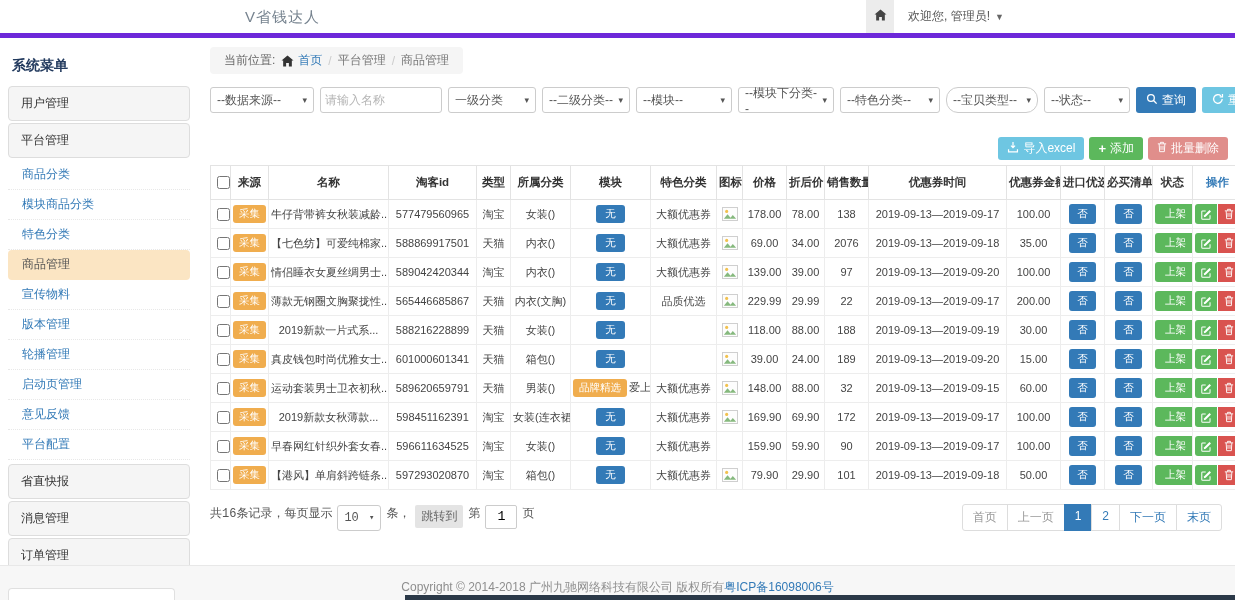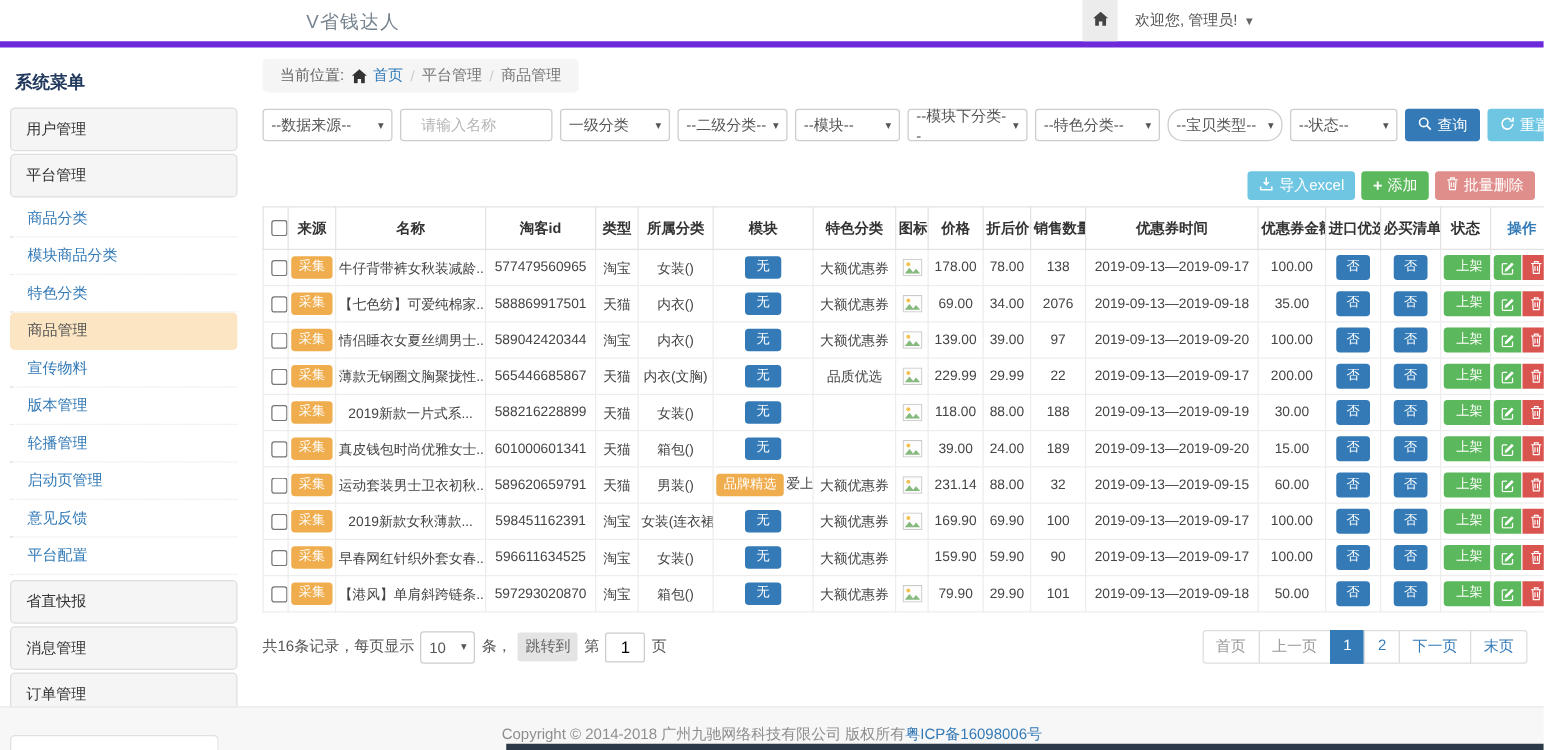--- a/index.html
+++ b/index.html
@@ -25,21 +25,21 @@
   
   .main{position:absolute;left:210px;top:47px;width:1018px;z-index:2;}
   .breadcrumb{display:inline-flex;align-items:center;gap:6px;background:#f5f5f5;border-radius:4px;padding:5px 14px;color:#666;}
   .bc-home{color:#337ab7;cursor:pointer;display:inline-flex;align-items:center;gap:4px;}
   .bc-home-icon{color:#333;display:inline-flex;}
   .bc-sep{color:#ccc;}
   .bc-item{color:#777;}
   .filter-row{display:flex;align-items:center;gap:6px;margin-top:13px;}
   .sel{display:inline-flex;align-items:center;justify-content:space-between;height:26px;border:1px solid #ccc;border-radius:3px;background:#fff;padding:0 6px;color:#555;cursor:pointer;box-sizing:border-box;flex:none;}
   .sel-caret{font-size:9px;color:#555;margin-left:4px;}
-  .f-input{height:26px;border:1px solid #ccc;border-radius:3px;padding:0 16px;box-sizing:border-box;color:#555;font-family:inherit;font-size:12px;flex:none;}
+  .f-input{height:26px;border:1px solid #ccc;border-radius:3px;padding:0 4px;box-sizing:border-box;color:#555;font-family:inherit;font-size:12px;flex:none;}
   .f-input::placeholder{color:#b5b5b5;}
   .btn{display:inline-flex;align-items:center;gap:4px;height:26px;padding:0 10px;border:none;border-radius:3px;color:#fff;font-size:12px;cursor:pointer;font-family:inherit;flex:none;}
   .btn-primary{background:#337ab7;}
   .btn-info{background:#6ec6e2;}
   .toolbar{display:flex;justify-content:flex-end;gap:5px;margin-top:24px;}
   .btn-sm{height:23px;padding:0 9px;}
   .btn-success{background:#5cb85c;}
   .btn-danger{background:#e08e8b;}
   .plus-ic{font-size:13px;font-weight:bold;line-height:1;}
   
@@ -55,21 +55,21 @@
   .pill{display:inline-block;border:none;border-radius:3px;padding:3px 8px;color:#fff;font-size:10.5px;cursor:pointer;font-family:inherit;line-height:1.25;}
   .pill-blue{background:#337ab7;}
   .pill-green{background:#5cb85c;padding:3px 10px;}
   .thumb{display:inline-flex;vertical-align:middle;}
   .op-group{display:inline-flex;}
   .op-btn{width:22px;height:20px;display:inline-flex;align-items:center;justify-content:center;border:none;cursor:pointer;padding:0;}
   .op-edit{background:#5cb85c;border-radius:3px 0 0 3px;}
   .op-del{background:#d9534f;border-radius:0 3px 3px 0;margin-left:1px;}
   
   .pager-row{display:flex;align-items:center;margin-top:14px;color:#555;}
-  .pager-left{display:flex;align-items:center;gap:5px;}
+  .pager-left{display:flex;align-items:flex-start;gap:5px;font-family:Liberation Mono, monospace;}
   .chip{background:#e4e4e4;border-radius:2px;padding:3px 6px;color:#666;cursor:pointer;}
   .jump-input{width:26px;height:20px;border:1px solid #ccc;border-radius:2px;text-align:center;font-family:inherit;}
   .pager-right{margin-left:auto;display:inline-flex;margin-right:6px;}
   .pg-btn{border:1px solid #ddd;background:#fff;padding:4px 10px;margin-left:-1px;color:#337ab7;cursor:pointer;font-size:12px;}
   .pg-btn:first-child{border-radius:3px 0 0 3px;margin-left:0;}
   .pg-btn:last-child{border-radius:0 3px 3px 0;}
   .pg-btn.disabled{color:#999;}
   .pg-btn.active{background:#337ab7;color:#fff;border-color:#337ab7;}
   
   .footer{position:absolute;left:0;right:0;top:565px;height:35px;background:#f7f7f7;border-top:1px solid #e8e8e8;text-align:center;color:#8e8e8e;padding-top:13px;box-sizing:border-box;z-index:5;}
@@ -138,21 +138,21 @@
   <div class="filter-row">
     <span id="filter-controls" style="display:contents"><span class="sel" style="width: 104px;">
           <span>--数据来源--</span>
           <span class="sel-caret">▾</span>
         </span><input class="f-input" placeholder="请输入名称" style="width: 122px;"><span class="sel" style="width: 88px;">
           <span>一级分类</span>
           <span class="sel-caret">▾</span>
         </span><span class="sel" style="width: 88px;">
           <span>--二级分类--</span>
           <span class="sel-caret">▾</span>
-        </span><span class="sel" style="width: 84px;">
+        </span><span class="sel" style="width: 96px;">
           <span>--模块--</span>
           <span class="sel-caret">▾</span>
         </span><span class="sel" style="width: 96px; align-items: center;">
           <span>--模块下分类--</span>
           <span class="sel-caret">▾</span>
         </span><span class="sel" style="width: 100px;">
           <span>--特色分类--</span>
           <span class="sel-caret">▾</span>
         </span><span class="sel" style="width: 92px; border-radius: 12px;">
           <span>--宝贝类型--</span>
@@ -478,21 +478,21 @@
           <td>男装()</td>
           <td><span class="badge badge-orange">品牌精选</span><span class="mod-text">爱上运动</span></td>
           <td>大额优惠券</td>
           <td><span class="thumb">
               <svg width="16" height="14" viewBox="0 0 18 16">
                 <rect x="0.5" y="0.5" width="17" height="15" fill="#fdfdfd" stroke="#c9c9c9"></rect>
                 <circle cx="5.2" cy="5" r="1.8" fill="#f2c14e"></circle>
                 <path d="M2 13.5l4.2-5.2 3.4 4 2.6-3.2 3.8 4.4z" fill="#86b97e"></path>
               </svg>
             </span></td>
-          <td>231.14</td>
+          <td>148.00</td>
           <td>88.00</td>
           <td>32</td>
           <td>2019-09-13—2019-09-15</td>
           <td>60.00</td>
           <td><span class="pill pill-blue">否</span></td>
           <td><span class="pill pill-blue">否</span></td>
           <td><span class="pill pill-green">上架</span></td>
           <td><span class="op-group">
               <button class="op-btn op-edit">
                 <svg width="11" height="11" viewBox="0 0 14 14">
@@ -518,21 +518,21 @@
           <td>大额优惠券</td>
           <td><span class="thumb">
               <svg width="16" height="14" viewBox="0 0 18 16">
                 <rect x="0.5" y="0.5" width="17" height="15" fill="#fdfdfd" stroke="#c9c9c9"></rect>
                 <circle cx="5.2" cy="5" r="1.8" fill="#f2c14e"></circle>
                 <path d="M2 13.5l4.2-5.2 3.4 4 2.6-3.2 3.8 4.4z" fill="#86b97e"></path>
               </svg>
             </span></td>
           <td>169.90</td>
           <td>69.90</td>
-          <td>100</td>
+          <td>172</td>
           <td>2019-09-13—2019-09-17</td>
           <td>100.00</td>
           <td><span class="pill pill-blue">否</span></td>
           <td><span class="pill pill-blue">否</span></td>
           <td><span class="pill pill-green">上架</span></td>
           <td><span class="op-group">
               <button class="op-btn op-edit">
                 <svg width="11" height="11" viewBox="0 0 14 14">
                   <path d="M10.8 1.3l1.9 1.9L6 10l-2.5.6L4.1 8z" fill="#fff"></path>
                   <path d="M11.5 8v4a1 1 0 0 1-1 1H2a1 1 0 0 1-1-1V3.5a1 1 0 0 1 1-1h4" fill="none" stroke="#fff" stroke-width="1.3"></path>

